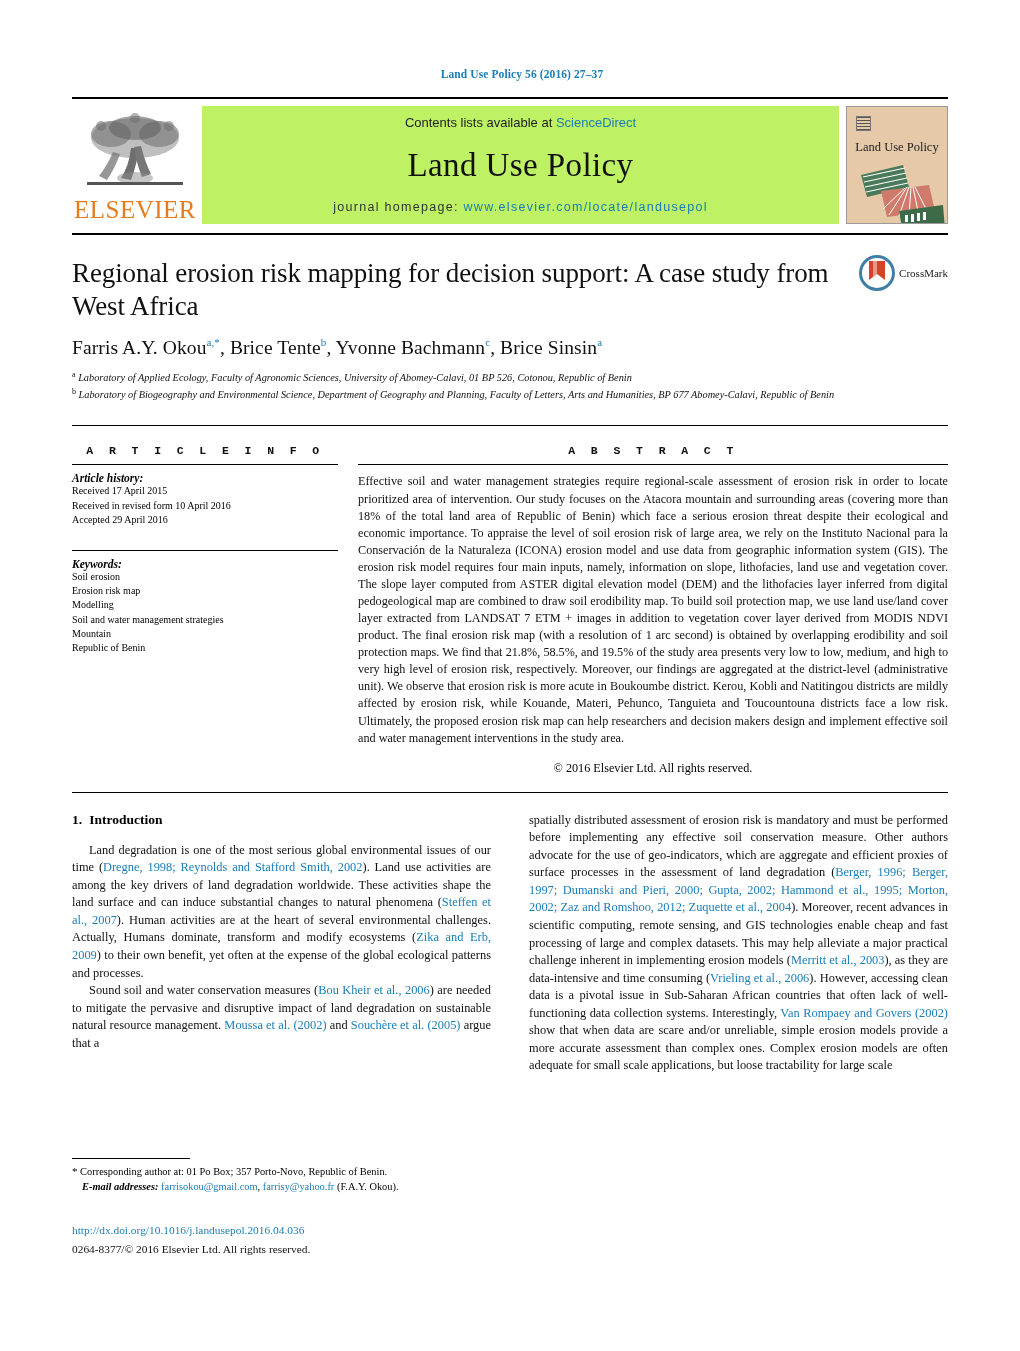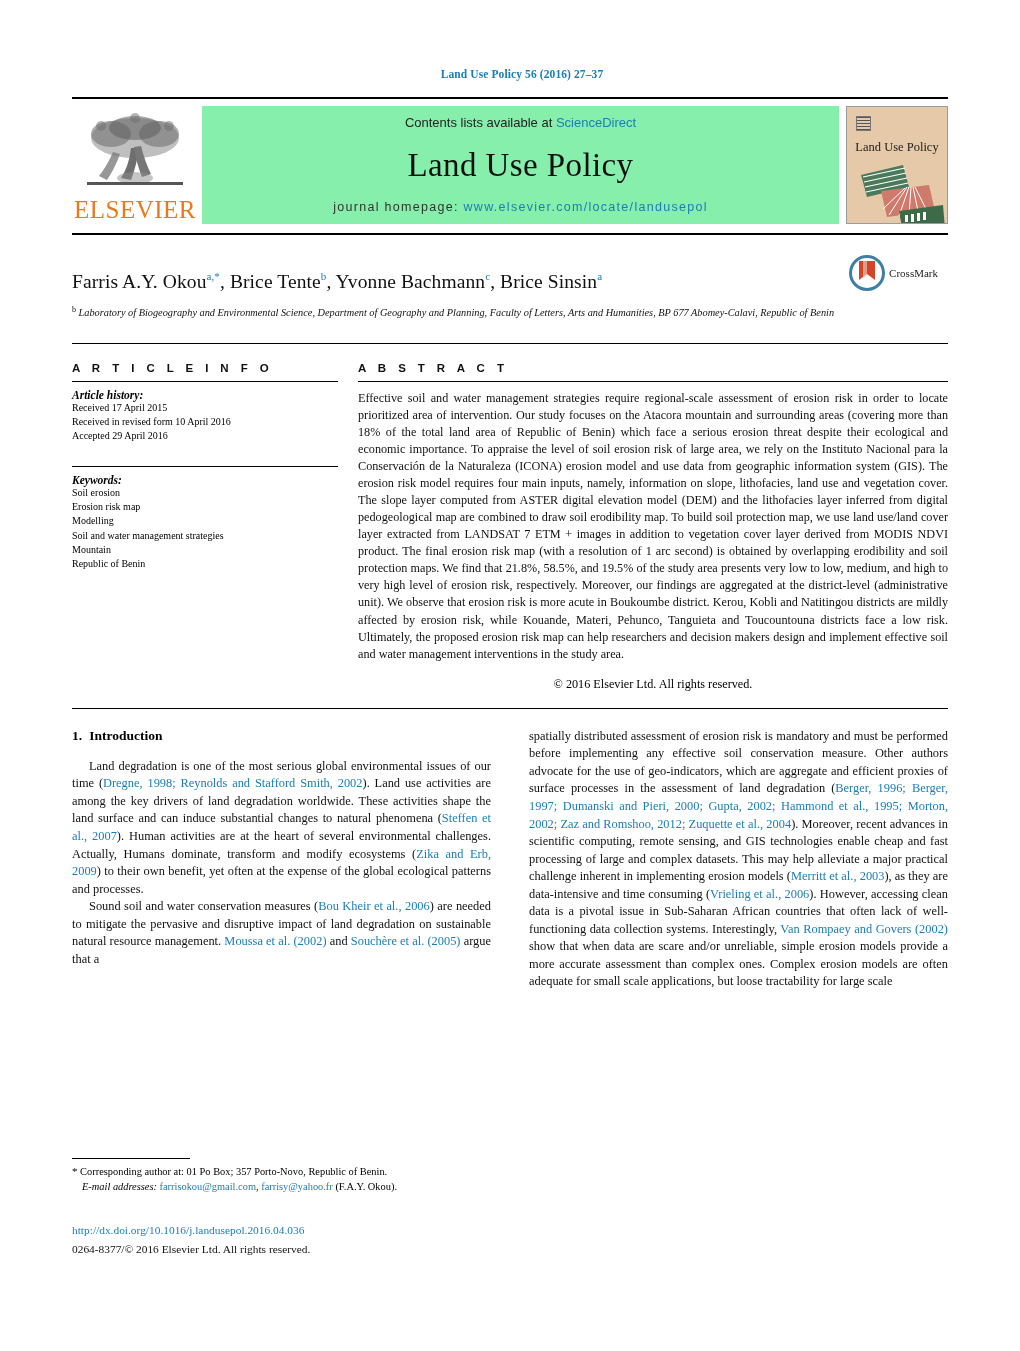--- a/index.html
+++ b/index.html
@@ -60,21 +60,21 @@
   .elsevier-word {
     font-family: "Liberation Serif", serif;
     color: #E77B1C;
     font-size: 25px;
     letter-spacing: 0.5px;
     line-height: 1;
     margin-top: 1px;
   }
   .journal-band {
     flex: 1 1 auto;
-    background: #86efac;
+    background: #bef264;
     display: flex;
     flex-direction: column;
     justify-content: space-between;
     align-items: center;
     padding: 9px 0 10px 0;
     margin-left: 4px;
   }
   .contents-line {
     font-family: "Liberation Sans", sans-serif;
     font-size: 13px;
@@ -137,21 +137,21 @@
     font-size: 27px;
     line-height: 1.22;
     font-weight: normal;
     color: #111;
     margin: 0;
     width: 790px;
     letter-spacing: -0.1px;
   }
   .crossmark {
     position: absolute;
-    right: 10px;
+    right: 0;
     top: 20px;
     display: flex;
     align-items: center;
     gap: 4px;
   }
   .crossmark-label {
     font-family: "Liberation Serif", serif;
     font-size: 11px;
     color: #222;
   }
@@ -191,25 +191,26 @@
     padding-top: 18px;
   }
   .col-info {
     flex: 0 0 266px;
     padding-right: 20px;
   }
   .col-abstract {
     flex: 1 1 auto;
   }
   .sect-head {
-    font-family: Liberation Sans, sans-serif;
+    font-family: Liberation Mono, monospace;
     font-weight: bold;
     font-size: 11.5px;
     letter-spacing: 4.4px;
     color: #111;
+    text-align: center;
   }
   .thinrule {
     border-top: 1.6px solid #000;
     margin-top: 7px;
     margin-bottom: 7px;
   }
   .info-label {
     font-style: italic;
     font-weight: bold;
     font-size: 11.5px;
@@ -277,21 +278,21 @@
     width: 118px;
     margin-bottom: 5px;
   }
   .fn-text {
     font-size: 10.4px;
     line-height: 1.43;
     text-indent: -10px;
     padding-left: 10px;
   }
   .fn-text .star { font-size: 11px; }
-  .fn-email-label { font-style: italic; }
+  .fn-email-label { font-style: italic; font-weight: bold; }
   .doi-zone {
     position: absolute;
     left: 72px;
     top: 1222px;
     width: 420px;
   }
   .doi-link {
     color: #1a7db6;
     font-size: 11.4px;
     display: block;
@@ -374,34 +375,36 @@
             </g>
           </g>
         </svg>
       </div>
 
     </div>
   </div>
   <div class="masthead-bottom-rule"></div>
 
   <div class="titleblock">
+    <h1 class="article-title">Regional erosion risk mapping for decision support: A case study from West Africa</h1>
 
     <div class="crossmark">
       <svg width="36" height="36" viewBox="0 0 36 36">
         <circle cx="18" cy="18" r="16.5" fill="#ffffff" stroke="#3f7fa6" stroke-width="3"></circle>
         <path d="M10 6 h16 v19 l-8 -6 l-8 6 z" fill="#d64427"></path>
         <path d="M14 6 h4 v16 l-4 3 z" fill="#e8e4de" opacity="0.55"></path>
         <path d="M10 27 l8 -6 l8 6 v3 h-16 z" fill="#ffffff"></path>
       </svg>
       <span class="crossmark-label">CrossMark</span>
     </div>
 
     <div class="authors">Farris A.Y. Okou<sup>a,*</sup>, Brice Tente<sup>b</sup>, Yvonne Bachmann<sup>c</sup>, Brice Sinsin<sup>a</sup></div>
 
     <div class="affils">
+        <div><sup>a</sup> Laboratory of Applied Ecology, Faculty of Agronomic Sciences, University of Abomey-Calavi, 01 BP 526, Cotonou, Republic of Benin</div>
         <div><sup>b</sup> Laboratory of Biogeography and Environmental Science, Department of Geography and Planning, Faculty of Letters, Arts and Humanities, BP 677 Abomey-Calavi, Republic of Benin</div>
       </div>
   </div>
 
   <div class="title-rule"></div>
 
   <div class="info-abstract">
 
     <div class="col-info">
       <div class="sect-head">A R T I C L E   I N F O</div>

